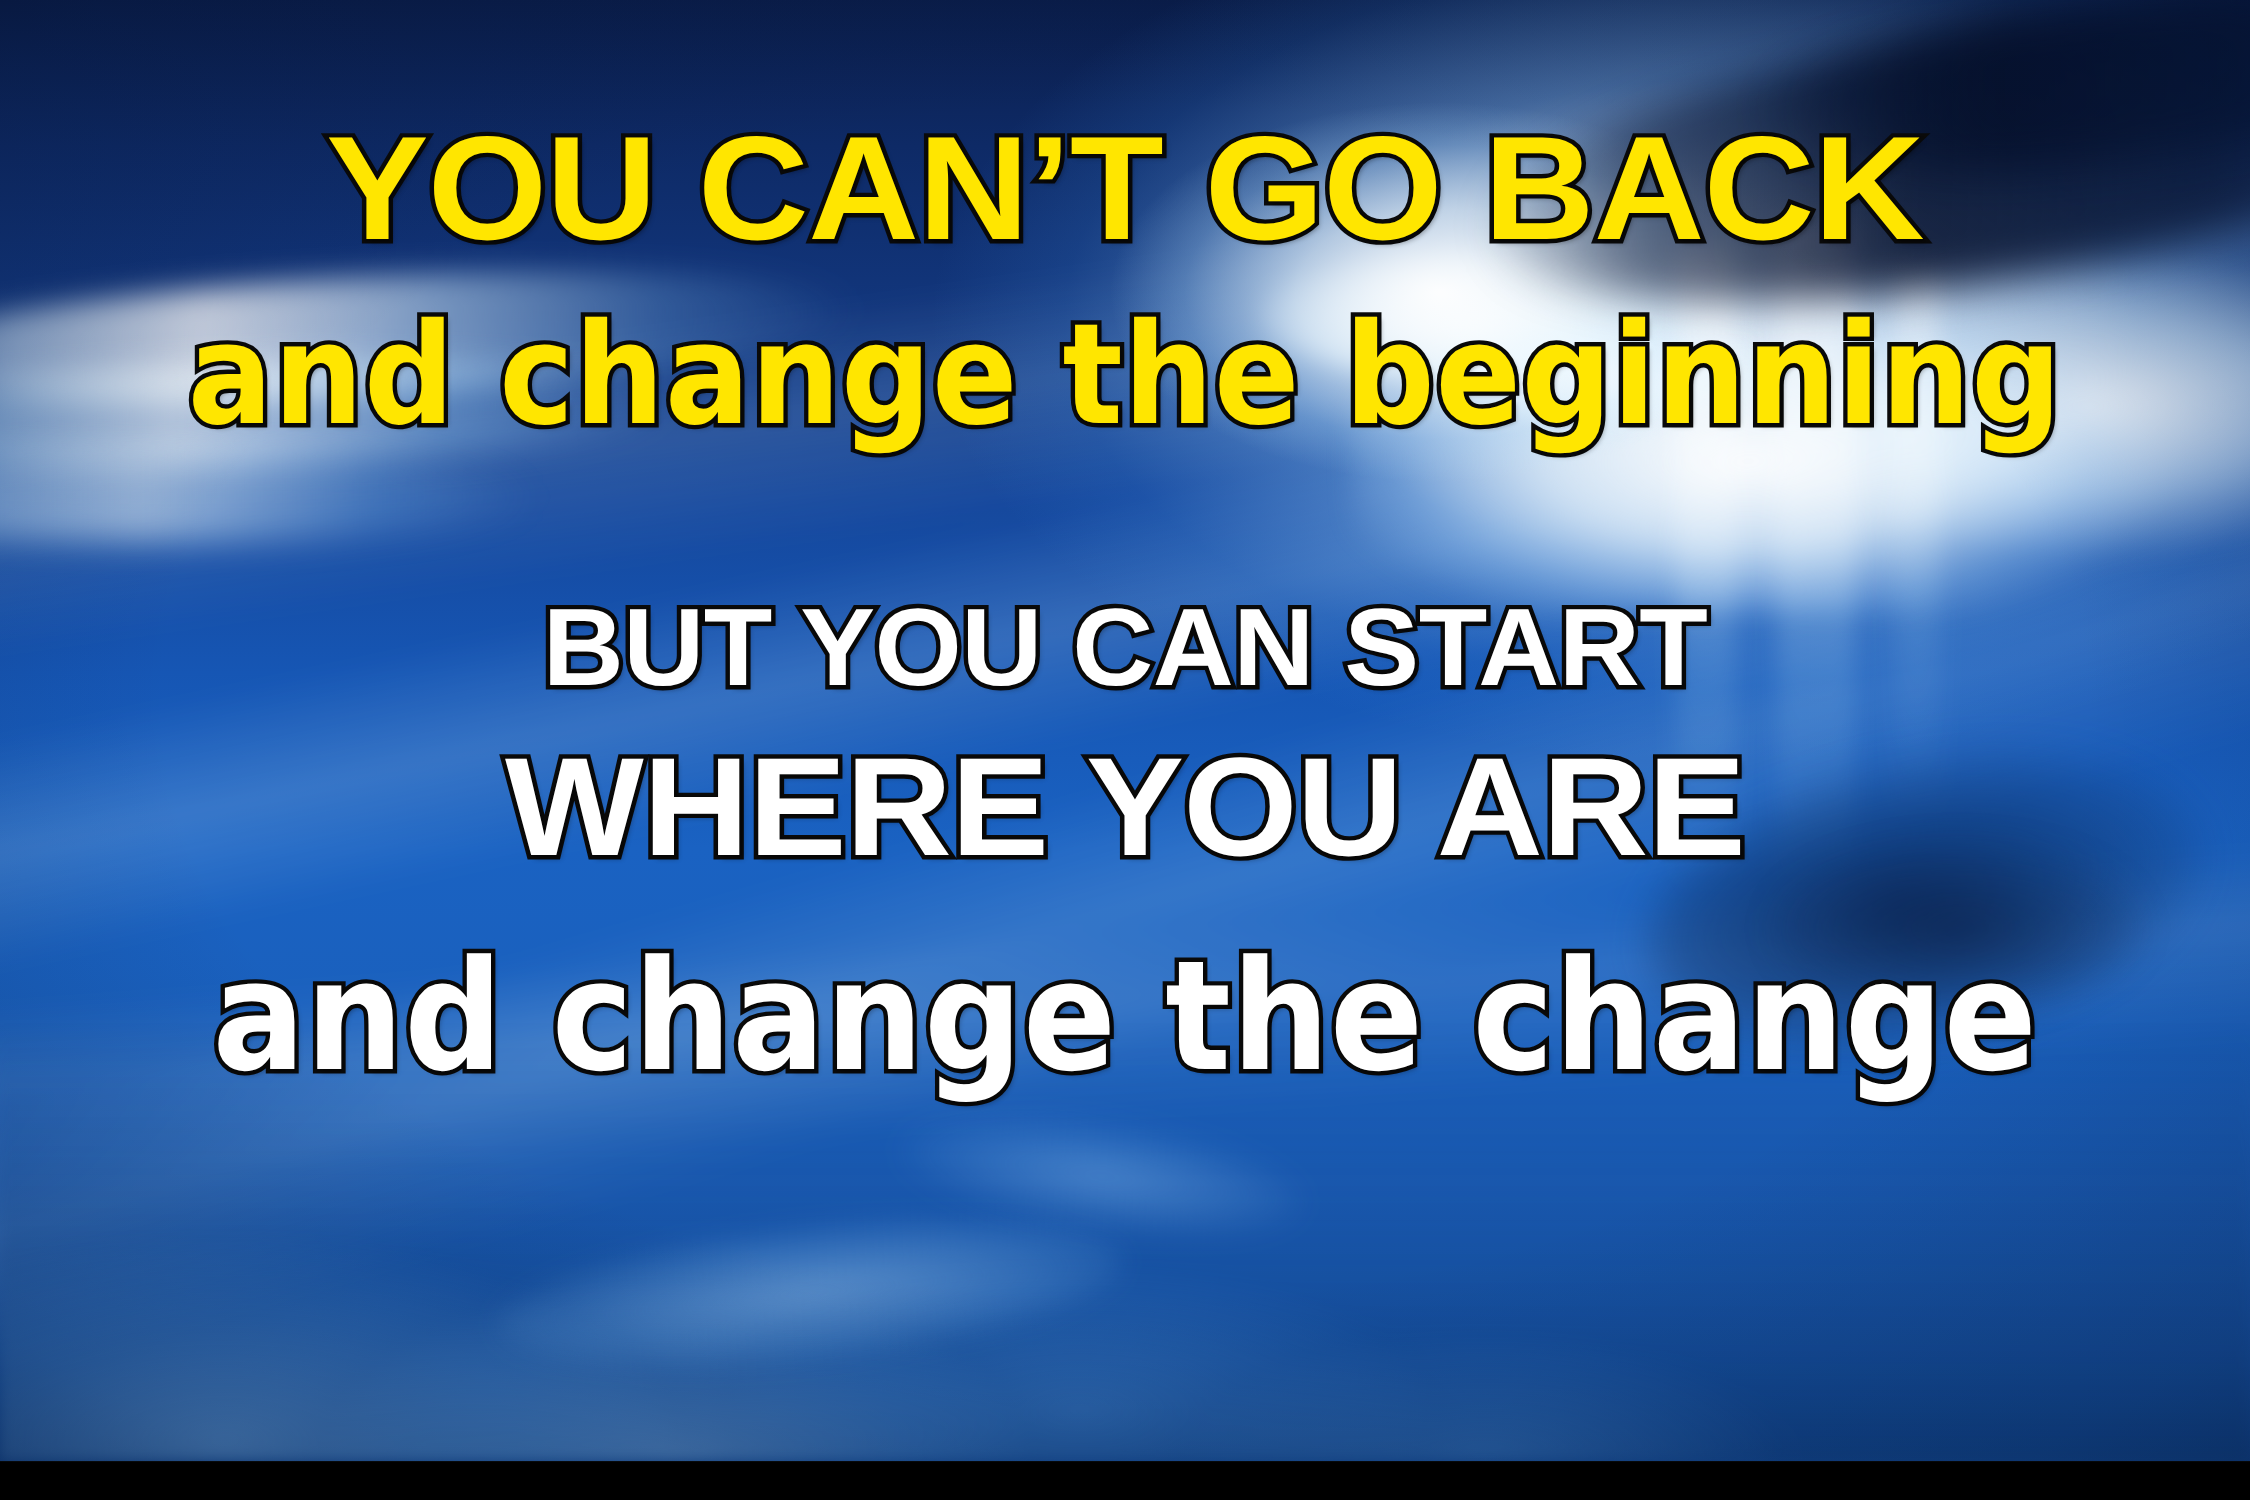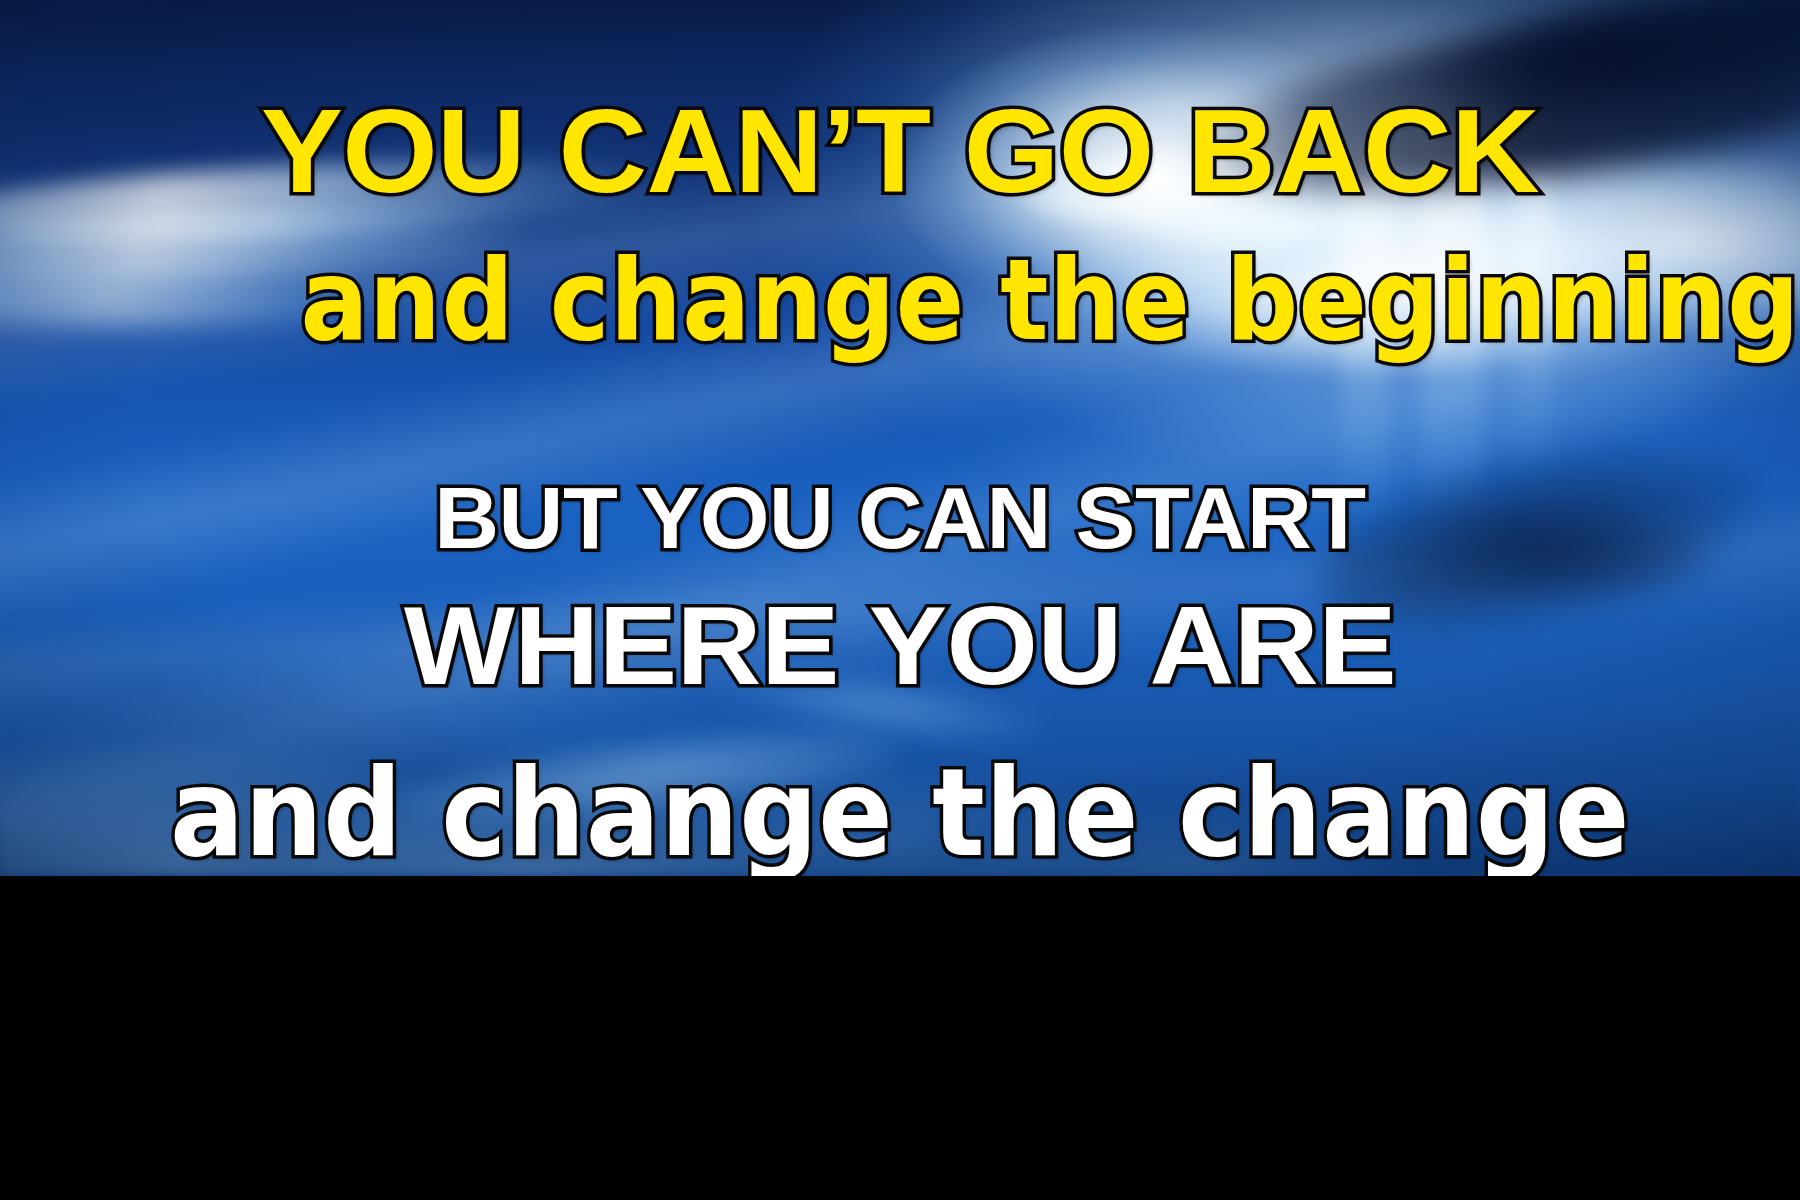--- a/index.html
+++ b/index.html
@@ -3,21 +3,21 @@
 <meta charset="utf-8">
 <style>
   html, body {
     margin: 0;
     padding: 0;
     background: #000;
   }
   #poster {
     position: relative;
     width: 1800px;
-    height: 876px;
+    height: 1169px;
     overflow: hidden;
     font-family: "Liberation Sans", sans-serif;
     background: #737373;
   }
 
   
   .sky-base {
     position: absolute;
     inset: 0;
     background:
@@ -295,21 +295,21 @@
     color: #FFFFFF;
     -webkit-text-stroke: 7px #0a0a0a;
     paint-order: stroke fill;
     text-shadow:
       0 0 1px #0a0a0a,
       3px 3px 4px rgba(0,0,0,0.30);
   }
 
   
   #line1 { font-size: 118px; margin-top: 92px; transform: scaleX(1.04); }
-  #line2 { font-size: 112px; margin-top: 34px; transform: scaleX(1.00); text-align: right; }
+  #line2 { font-size: 112px; margin-top: 34px; transform: scaleX(1.00); }
   #line3 { font-size:  88px; margin-top: 118px; transform: scaleX(1.02); }
   #line4 { font-size: 112px; margin-top: 28px; transform: scaleX(1.05); }
   #line5 { font-size: 122px; margin-top: 50px; transform: scaleX(1.00); }
 </style>
 </head>
 <body>
 
 <div id="poster">
 
   <div class="sky-base"></div>

